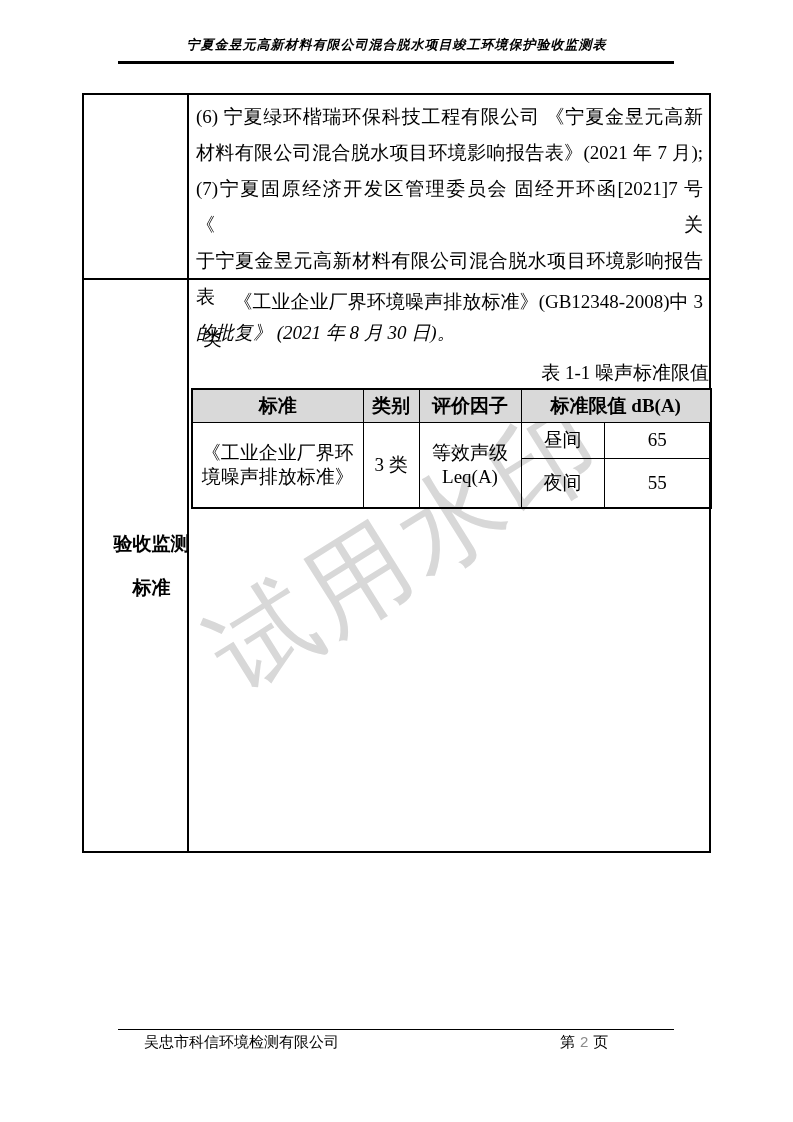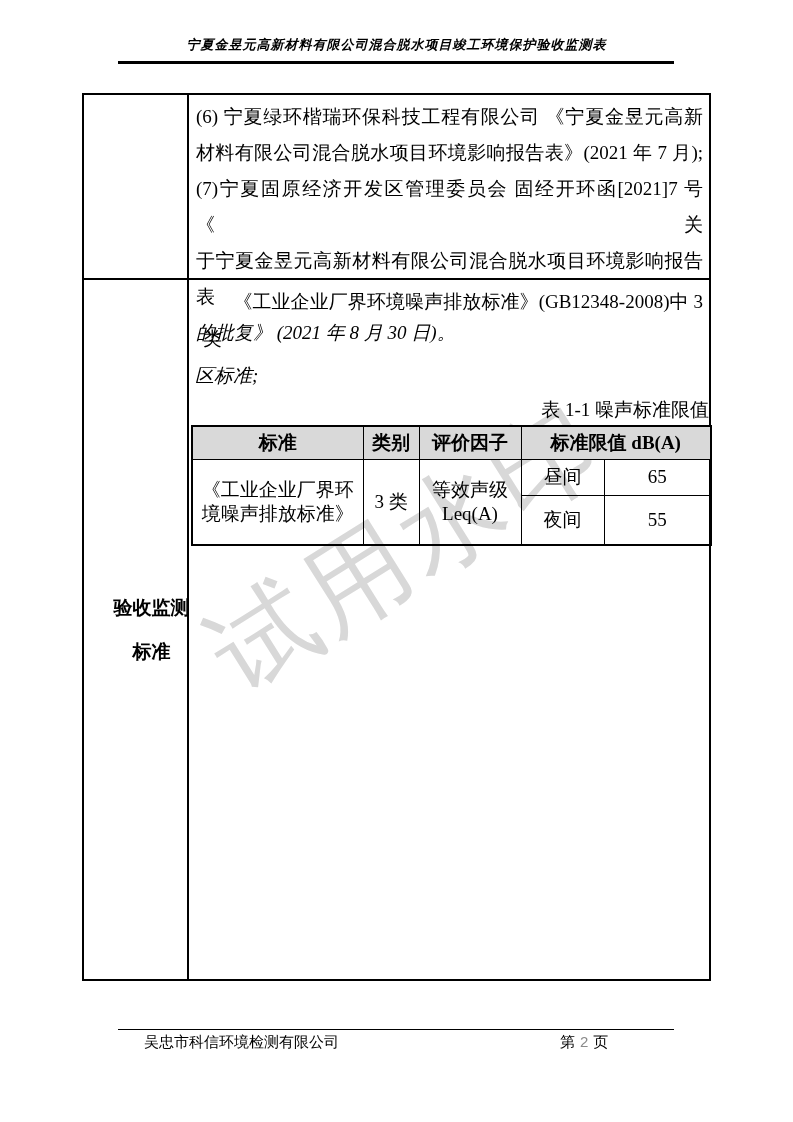--- a/index.html
+++ b/index.html
@@ -19,21 +19,21 @@
     position:absolute; left:118px; top:61px; width:556px; height:3px;
     border-top:2px solid #000; border-bottom:1px solid #000;
   }
   .watermark {
     position:absolute; left:157px; top:486px; width:500px; height:124px;
     font-size:104px; line-height:124px; letter-spacing:6px; color:#d8d8d8;
     text-align:center; transform:rotate(-32deg); z-index:0;
     white-space:nowrap; user-select:none;
   }
   .outer-table {
-    position:absolute; left:82px; top:93px; width:629px; height:888px;
+    position:absolute; left:82px; top:93px; width:629px; height:760px;
     border:2px solid #000; z-index:1;
   }
   .col-div { position:absolute; left:103px; top:0; bottom:0; width:2px; background:#000; }
   .row-div { position:absolute; left:0; top:183px; right:0; height:2px; background:#000; }
   .row1-content {
     position:absolute; left:105px; top:0; width:520px;
     padding:4px 6px 0 7px; font-size:19px; line-height:36px;
   }
   .jline { text-align:justify; text-align-last:justify; text-justify:inter-character; }
   .lline { text-align:left;font-style:italic; }
@@ -87,21 +87,20 @@
   </div>
 
   <div class="label-cell">
     <div>验收监测</div>
     <div>标准</div>
   </div>
 
   <div class="row2-content">
     <div class="intro">
       <div class="jline ind">《工业企业厂界环境噪声排放标准》(GB12348-2008)中 3 类</div>
-      <div class="lline">区标准;</div>
     </div>
     <div class="table-title">表 1-1  噪声标准限值</div>
 
     <table class="noise">
       <colgroup>
         <col style="width:171px">
           <col style="width:56px">
           <col style="width:102px">
           <col style="width:83px">
           <col style="width:107px">

